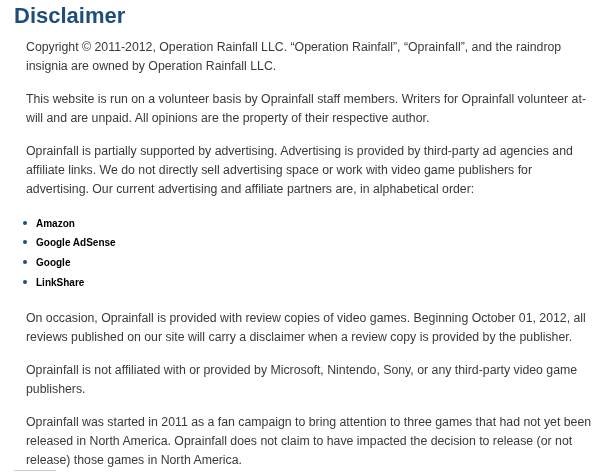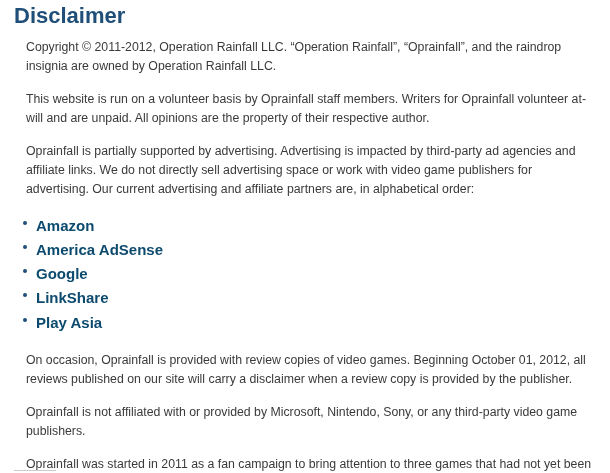--- a/index.html
+++ b/index.html
@@ -52,50 +52,49 @@
     content: "";
     position: absolute;
     left: -13px;
     top: 7px;
     width: 4px;
     height: 4px;
     background: #1f4e79;
     border-radius: 50%;
   }
   ul.partners li a {
-    color: #0c4a6e;
+    color: #000000;
     font-weight: bold;
     text-decoration: none;
-    font-size: 15px;
+    font-size: 10px;
   }
   .bottom-rule {
     position: absolute;
     left: 14px;
     bottom: 6px;
     width: 42px;
     border-top: 1px solid #cccccc;
   }
 </style>
 </head>
 <body>
 
 <div class="page">
 
   <h1 class="title">Disclaimer</h1>
 
   <p class="para">Copyright © 2011-2012, Operation Rainfall LLC. “Operation Rainfall”, “Oprainfall”, and the raindrop insignia are owned by Operation Rainfall LLC.</p>
   <p class="para">This website is run on a volunteer basis by Oprainfall staff members. Writers for Oprainfall volunteer at-will and are unpaid. All opinions are the property of their respective author.</p>
-  <p class="para">Oprainfall is partially supported by advertising. Advertising is impacted by third-party ad agencies and affiliate links. We do not directly sell advertising space or work with video game publishers for advertising. Our current advertising and affiliate partners are, in alphabetical order:</p>
+  <p class="para">Oprainfall is partially supported by advertising. Advertising is provided by third-party ad agencies and affiliate links. We do not directly sell advertising space or work with video game publishers for advertising. Our current advertising and affiliate partners are, in alphabetical order:</p>
 
   <ul class="partners">
     <li><a href="#">Amazon</a></li>
-    <li><a href="#">America AdSense</a></li>
+    <li><a href="#">Google AdSense</a></li>
     <li><a href="#">Google</a></li>
     <li><a href="#">LinkShare</a></li>
-    <li><a href="#">Play Asia</a></li>
   </ul>
 
   <p class="para">On occasion, Oprainfall is provided with review copies of video games. Beginning October 01, 2012, all reviews published on our site will carry a disclaimer when a review copy is provided by the publisher.</p>
   <p class="para">Oprainfall is not affiliated with or provided by Microsoft, Nintendo, Sony, or any third-party video game publishers.</p>
   <p class="para">Oprainfall was started in 2011 as a fan campaign to bring attention to three games that had not yet been released in North America. Oprainfall does not claim to have impacted the decision to release (or not release) those games in North America.</p>
 
   <div class="bottom-rule"></div>
 </div>
 
 </body></html>

